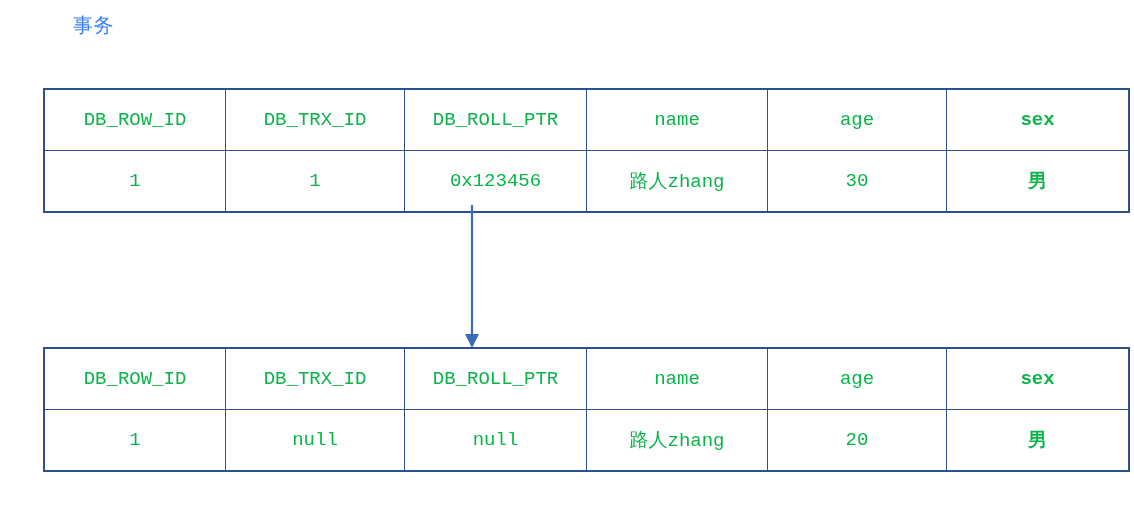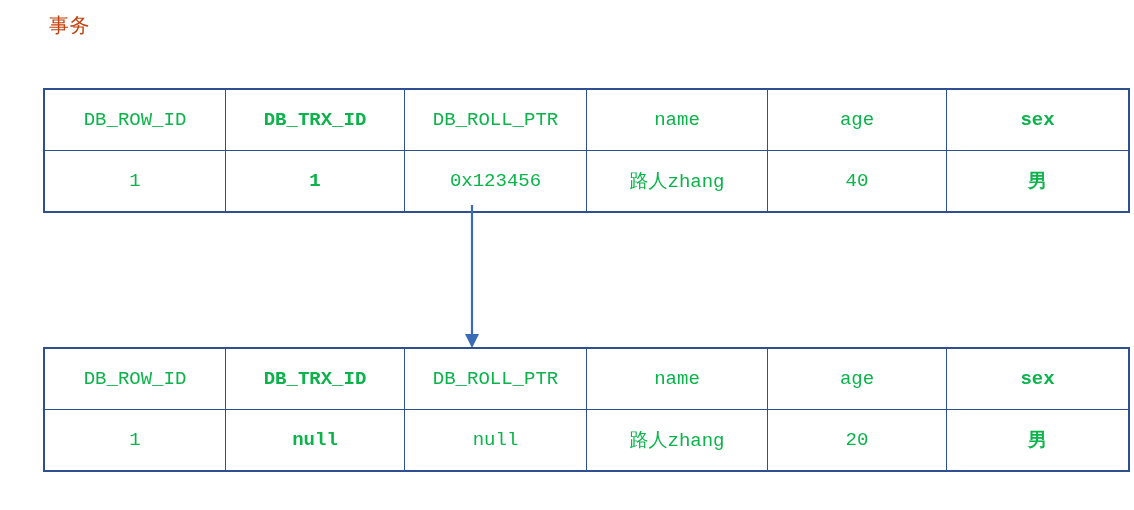--- a/index.html
+++ b/index.html
@@ -16,26 +16,27 @@
   }
   .canvas {
     position: absolute;
     left: 0;
     top: 0;
     width: 1134px;
     height: 510px;
   }
   .section-label {
     position: absolute;
-    color: #c2410c;
+    color: #3b82f6;
     font-family: "Liberation Sans", sans-serif;
     font-size: 20px;
     line-height: 26px;
     white-space: nowrap;
     letter-spacing: 0.5px;
+    margin-left: 24px;
   }
   #label-transaction { left: 49px; top: 12px; }
   #label-undolog     { left: 49px; top: 279px; }
 
   .data-table {
     position: absolute;
     left: 43px;
     width: 1030px;
     border-collapse: collapse;
     table-layout: fixed;
@@ -52,21 +53,21 @@
     font-family: "Liberation Mono", "DejaVu Sans Mono", monospace;
     font-size: 19px;
     height: 60px;
     padding: 0 4px;
     white-space: nowrap;
   }
   .data-table tr.header-row td { height: 60px; margin-top: 6px; }
   .data-table tr.value-row td  { height: 60px; }
 
   .col-0 { width: 172px; }
-  .col-1 { width: 170px; font-weight: bold; }
+  .col-1 { width: 170px; }
   .col-2 { width: 173px; }
   .col-3 { width: 172px; }
   .col-4 { width: 170px; }
   .col-5 { width: 173px; font-weight: bold; }
 
   .cjk-cell {
     font-family: "Liberation Sans", "DejaVu Sans", sans-serif;
     font-size: 19px;
   }
 
@@ -94,21 +95,21 @@
         <td class="col-2">DB_ROLL_PTR</td>
         <td class="col-3">name</td>
         <td class="col-4">age</td>
         <td class="col-5">sex</td>
       </tr>
       <tr class="value-row">
         <td class="col-0">1</td>
         <td class="col-1">1</td>
         <td class="col-2">0x123456</td>
         <td class="col-3 cjk-cell">路人zhang</td>
-        <td class="col-4">40</td>
+        <td class="col-4">30</td>
         <td class="col-5 cjk-cell">男</td>
       </tr>
     </tbody>
   </table>
 
   <div class="connector">
     <svg width="90" height="150" viewBox="0 0 90 150">
       <line x1="42" y1="0" x2="42" y2="133" stroke="#3a6bb5" stroke-width="2.2"></line>
       <polygon points="42,143 35,129 49,129" fill="#3a6bb5"></polygon>
     </svg>

